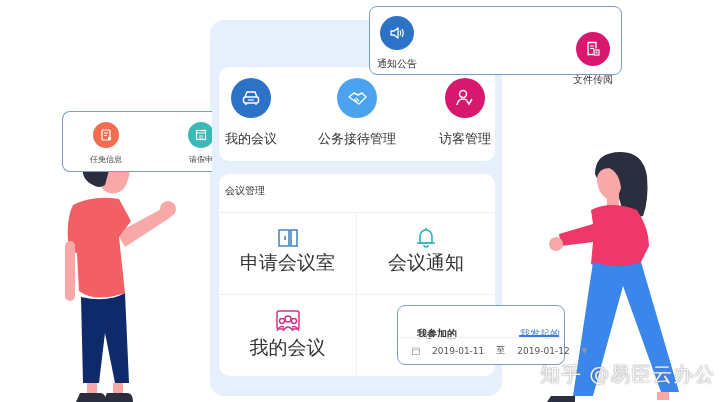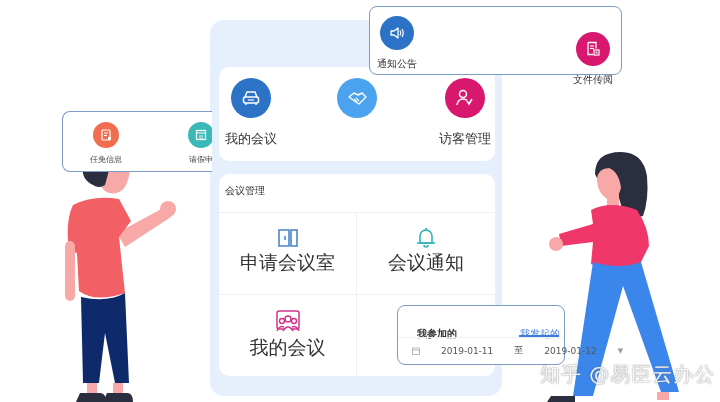--- a/index.html
+++ b/index.html
@@ -43,21 +43,21 @@
     .float-left .label { font-size: 8px; margin-top: 6px; color: #444; }
 
     .float-top { left: 369px; top: 6px; width: 253px; height: 69px; }
     .float-top .circle { width: 34px; height: 34px; }
     .float-top .label { font-size: 10px; margin-top: 7px; color: #333; }
 
     .float-tabs { left: 397px; top: 305px; width: 168px; height: 60px; }
     .tab { position: absolute; top: 8px; font-size: 10px; margin-top: 13px; }
     .tab-active-line { position: absolute; left: 121px; top: 29px; width: 40px; height: 2px; background: #3d7bd9; }
     .tabs-divider { position: absolute; left: 0; right: 0; top: 31px; height: 1px; background: #eef0f4; }
-    .date-row { position: absolute; left: 14px; top: 38px; font-size: 9px; color: #555; display: flex; align-items: center; gap: 21px; white-space: nowrap; }
+    .date-row { position: absolute; left: 14px; top: 38px; font-size: 9px; color: #555; display: flex; align-items: center; gap: 12px; white-space: nowrap; }
 
     .watermark {
       position: absolute; left: 540px; top: 361px; font-size: 20px; color: rgba(255,255,255,0.92);
       text-shadow: 0 0 1px rgba(120,120,120,0.8), 0 0 2px rgba(120,120,120,0.6);
       letter-spacing: 1px; white-space: nowrap;
     }
     .person { position: absolute; }
   </style>
 </head>
 <body>
@@ -139,20 +139,21 @@
     </div>
     <span class="label">我的会议</span>
   </div>
   <div class="icon-item top-item" style="left:96px;top:11px;width:84px">
     <div class="circle" style="background:#4ba3ef">
       <svg width="22" height="22" viewBox="0 0 22 22">
           <path d="M3 10 l5 -4 l4 2 l4 -2 l4 4 l-7 7 l-3 -2 z" fill="none" stroke="#fff" stroke-width="1.4" stroke-linejoin="round"></path>
           <path d="M8 12 l3 3 M10 11 l3 3" stroke="#fff" stroke-width="1.1"></path>
         </svg>
     </div>
+    <span class="label">公务接待管理</span>
   </div>
   <div class="icon-item top-item" style="left:216px;top:11px;width:60px">
     <div class="circle" style="background:#d8186f">
       <svg width="22" height="22" viewBox="0 0 22 22">
           <circle cx="9" cy="7" r="3.5" fill="none" stroke="#fff" stroke-width="1.5"></circle>
           <path d="M3 18 q1 -6 6 -6 q3 0 4 1.5" fill="none" stroke="#fff" stroke-width="1.5"></path>
           <path d="M13 14 l2 3 l3 -5" fill="none" stroke="#fff" stroke-width="1.5"></path>
         </svg>
     </div>
     <span class="label">访客管理</span>

